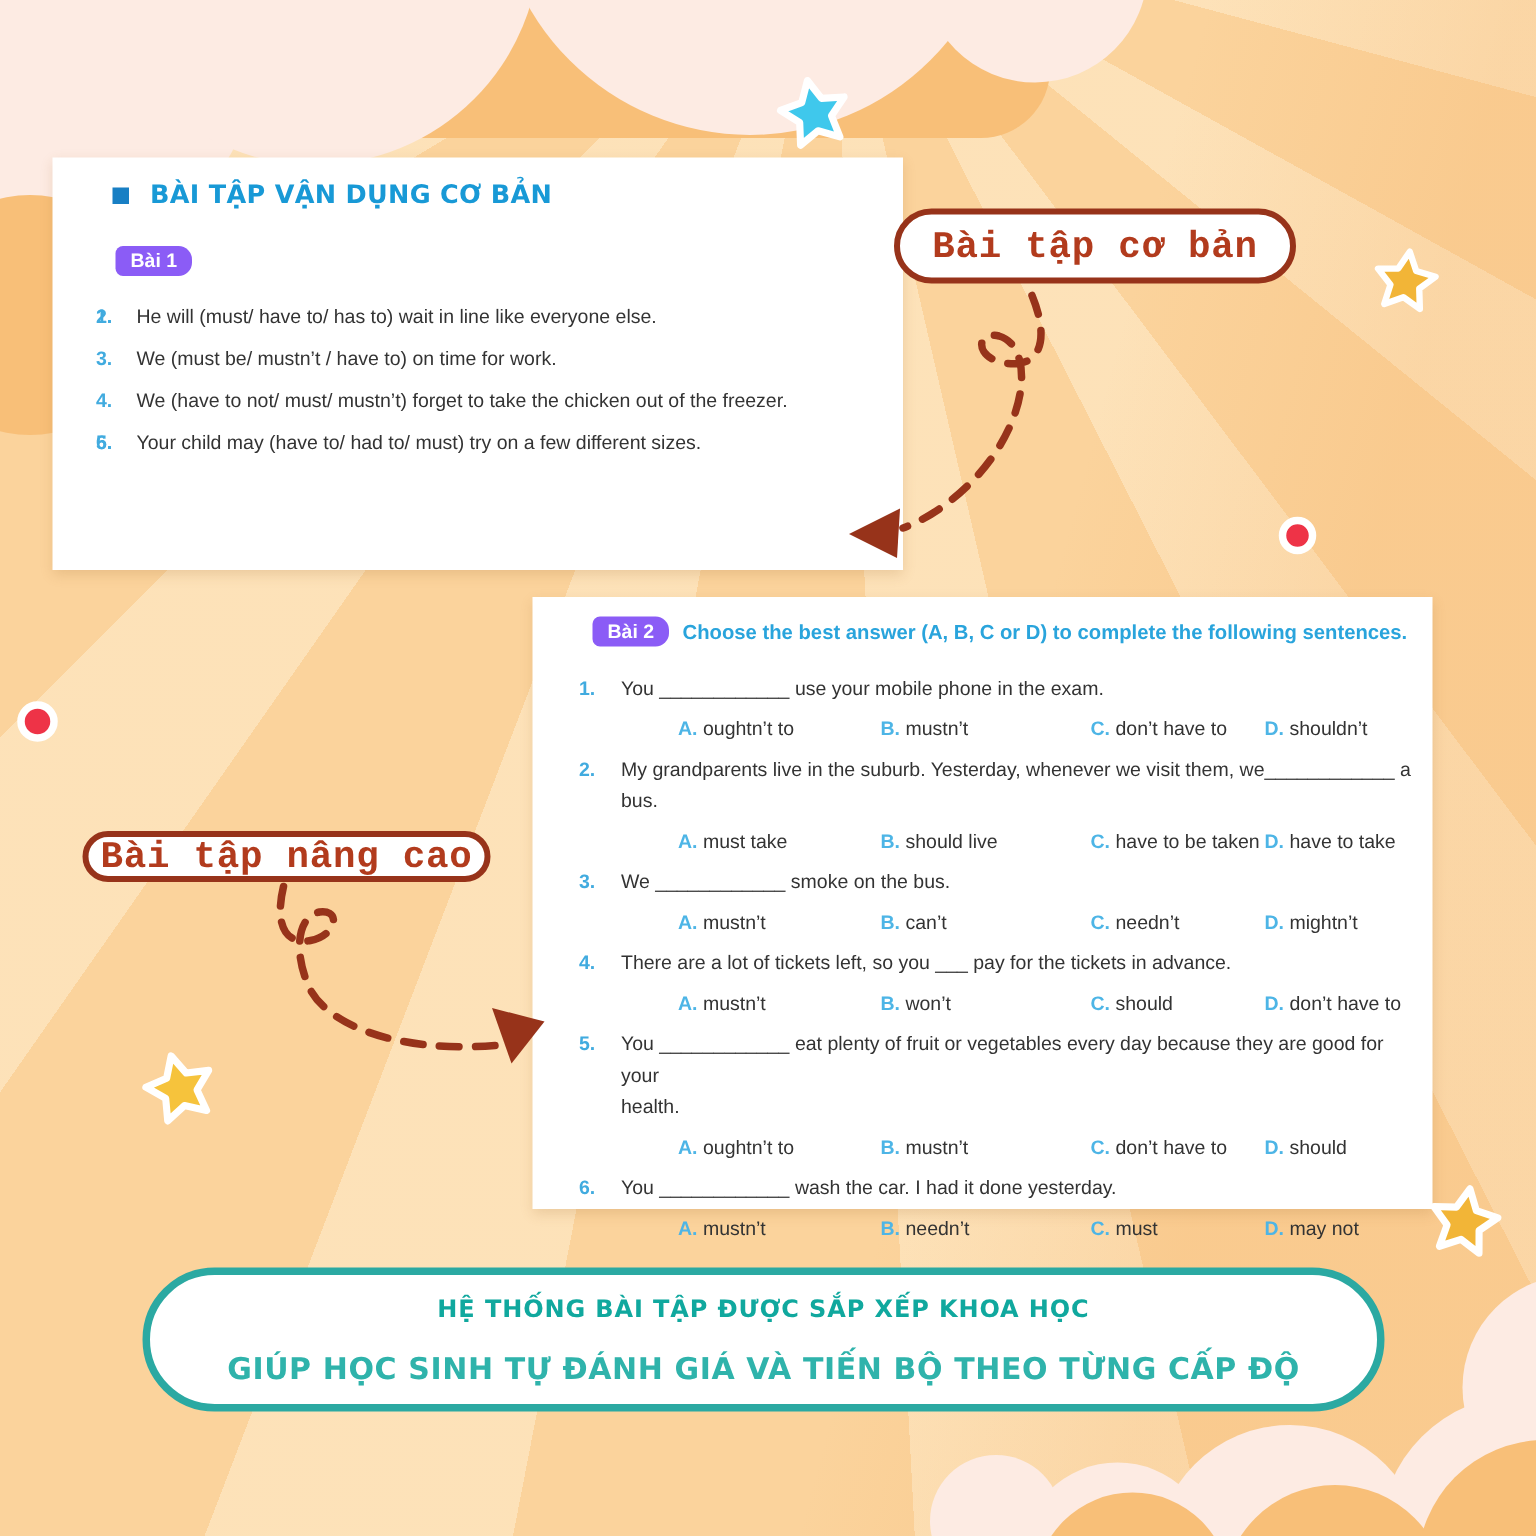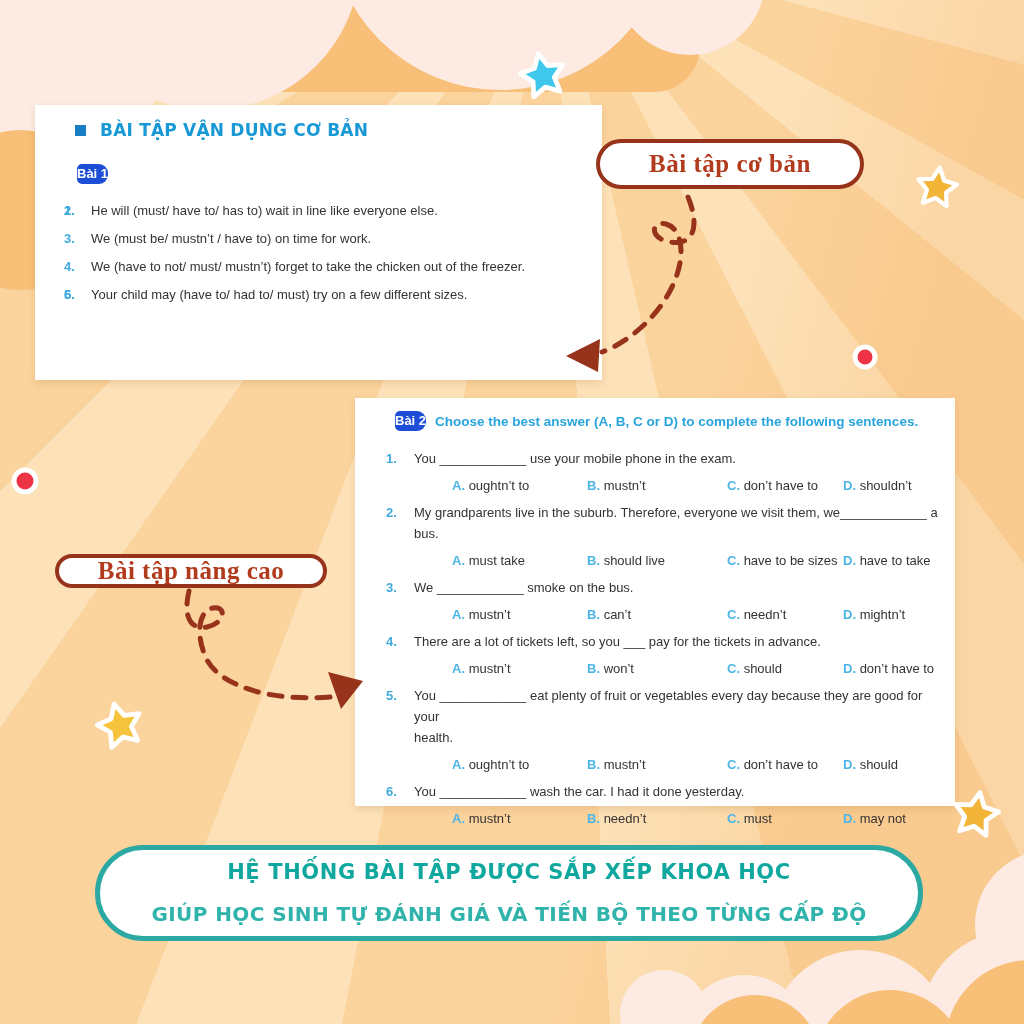--- a/index.html
+++ b/index.html
@@ -24,48 +24,48 @@
   
   .card{position:absolute;background:#ffffff;box-shadow:0 3px 8px rgba(166,110,50,0.20);z-index:10;}
   .card1{left:35px;top:105px;width:567px;height:275px;padding:14px 16px;box-sizing:border-box;}
   .card2{left:355px;top:398px;width:600px;height:408px;padding:12px 14px;box-sizing:border-box;}
 
   .card1-header{display:flex;align-items:center;margin:0 0 22px 24px;height:22px;}
   .bullet{width:11px;height:11px;background:#187fc4;margin-right:14px;flex:0 0 auto;}
   .section-title{font-family:"DejaVu Sans", sans-serif;font-size:17px;font-weight:bold;color:#1899d6;letter-spacing:0.2px;margin:0;}
 
   .ex-line{margin:0 0 16px 26px;height:22px;display:flex;align-items:center;}
-  .ex-badge{background:#1d4ed8;color:#fff;font-weight:bold;font-size:13px;
-    padding:2px 0 3px;border-radius:5px 9px 9px 5px;margin-right:9px;flex:0 0 auto;}
+  .ex-badge{background:#8b5cf6;color:#fff;font-weight:bold;font-size:13px;
+    padding:2px 10px 3px;border-radius:5px 9px 9px 5px;margin-right:9px;flex:0 0 auto;}
   .ex-instruction{color:#29a4dc;font-weight:bold;font-size:13.5px;}
 
   .item{position:relative;padding-left:40px;line-height:20px;font-size:13px;color:#333;margin-bottom:8px;}
   .item .num{position:absolute;left:13px;top:0;color:#41abdf;font-weight:bold;}
 
   .q{position:relative;padding-left:45px;margin-bottom:6px;font-size:13px;color:#333;}
   .q .num{position:absolute;left:17px;top:0;color:#41abdf;font-weight:bold;line-height:21px;}
   .q-text div{line-height:21px;}
   .opts{position:relative;height:21px;margin-top:6px;line-height:21px;}
   .opt{position:absolute;top:0;white-space:nowrap;}
   .opt .letter{color:#4db5e6;font-weight:bold;}
   .opt-a{left:38px;} .opt-b{left:173px;} .opt-c{left:293px;margin-left:20px;} .opt-d{left:410px;padding-left:19px;}
 
   
   .label-pill{position:absolute;background:#fff;border:4px solid #97331a;border-radius:27px;
     display:flex;align-items:center;justify-content:center;z-index:15;
-    font-family:Liberation Serif, serif;font-weight:bold;font-size:25px;color:#b23b1d;letter-spacing:0.5px;}
+    font-family:Liberation Mono, monospace;font-weight:bold;font-size:25px;color:#b23b1d;letter-spacing:0.5px;}
   .label-basic{left:596px;top:139px;width:268px;height:50px;box-sizing:border-box;}
   .label-advanced{left:55px;top:506px;width:272px;height:34px;box-sizing:border-box;margin-top:48px;}
 
   
   .banner{position:absolute;left:95px;top:845px;width:828px;height:96px;box-sizing:border-box;
     background:#fff;border:5px solid #2ba9a2;border-radius:48px;z-index:15;
     display:flex;flex-direction:column;align-items:center;justify-content:center;
     font-family:"DejaVu Sans", sans-serif;font-weight:bold;}
-  .banner .line1{font-size:21px;color:#10a89e;letter-spacing:0.6px;margin-bottom:18px;}
+  .banner .line1{font-size:16px;color:#10a89e;letter-spacing:0.6px;margin-bottom:18px;}
   .banner .line2{font-size:20px;color:#2fb3ab;letter-spacing:0.4px;
     text-shadow:-2px -2px 0 #fff,2px -2px 0 #fff,-2px 2px 0 #fff,2px 2px 0 #fff,
                  0 -2px 0 #fff,0 2px 0 #fff,-2px 0 0 #fff,2px 0 0 #fff;}
 
   .overlay{position:absolute;left:0;top:0;width:1024px;height:1024px;z-index:20;pointer-events:none;}
 </style>
 </head>
 <body>
 
 <div class="canvas">
@@ -120,27 +120,27 @@
         <span class="opt opt-a"><span class="letter">A.</span> <span>oughtn’t to</span></span>
         <span class="opt opt-b"><span class="letter">B.</span> <span>mustn’t</span></span>
         <span class="opt opt-c"><span class="letter">C.</span> <span>don’t have to</span></span>
         <span class="opt opt-d"><span class="letter">D.</span> <span>shouldn’t</span></span>
       </div>
     </div>
 
     <div class="q">
       <span class="num">2.</span>
       <div class="q-text">
-          <div>My grandparents live in the suburb. Therefore, everyone we visit them, we____________ a</div>
+          <div>My grandparents live in the suburb. Yesterday, whenever we visit them, we____________ a</div>
           <div>bus.</div>
         </div>
       <div class="opts">
         <span class="opt opt-a"><span class="letter">A.</span> <span>must take</span></span>
         <span class="opt opt-b"><span class="letter">B.</span> <span>should live</span></span>
-        <span class="opt opt-c"><span class="letter">C.</span> <span>have to be sizes</span></span>
+        <span class="opt opt-c"><span class="letter">C.</span> <span>have to be taken</span></span>
         <span class="opt opt-d"><span class="letter">D.</span> <span>have to take</span></span>
       </div>
     </div>
 
     <div class="q">
       <span class="num">3.</span>
       <div class="q-text">
           <div>We ____________ smoke on the bus.</div>
           <div></div>
         </div>

